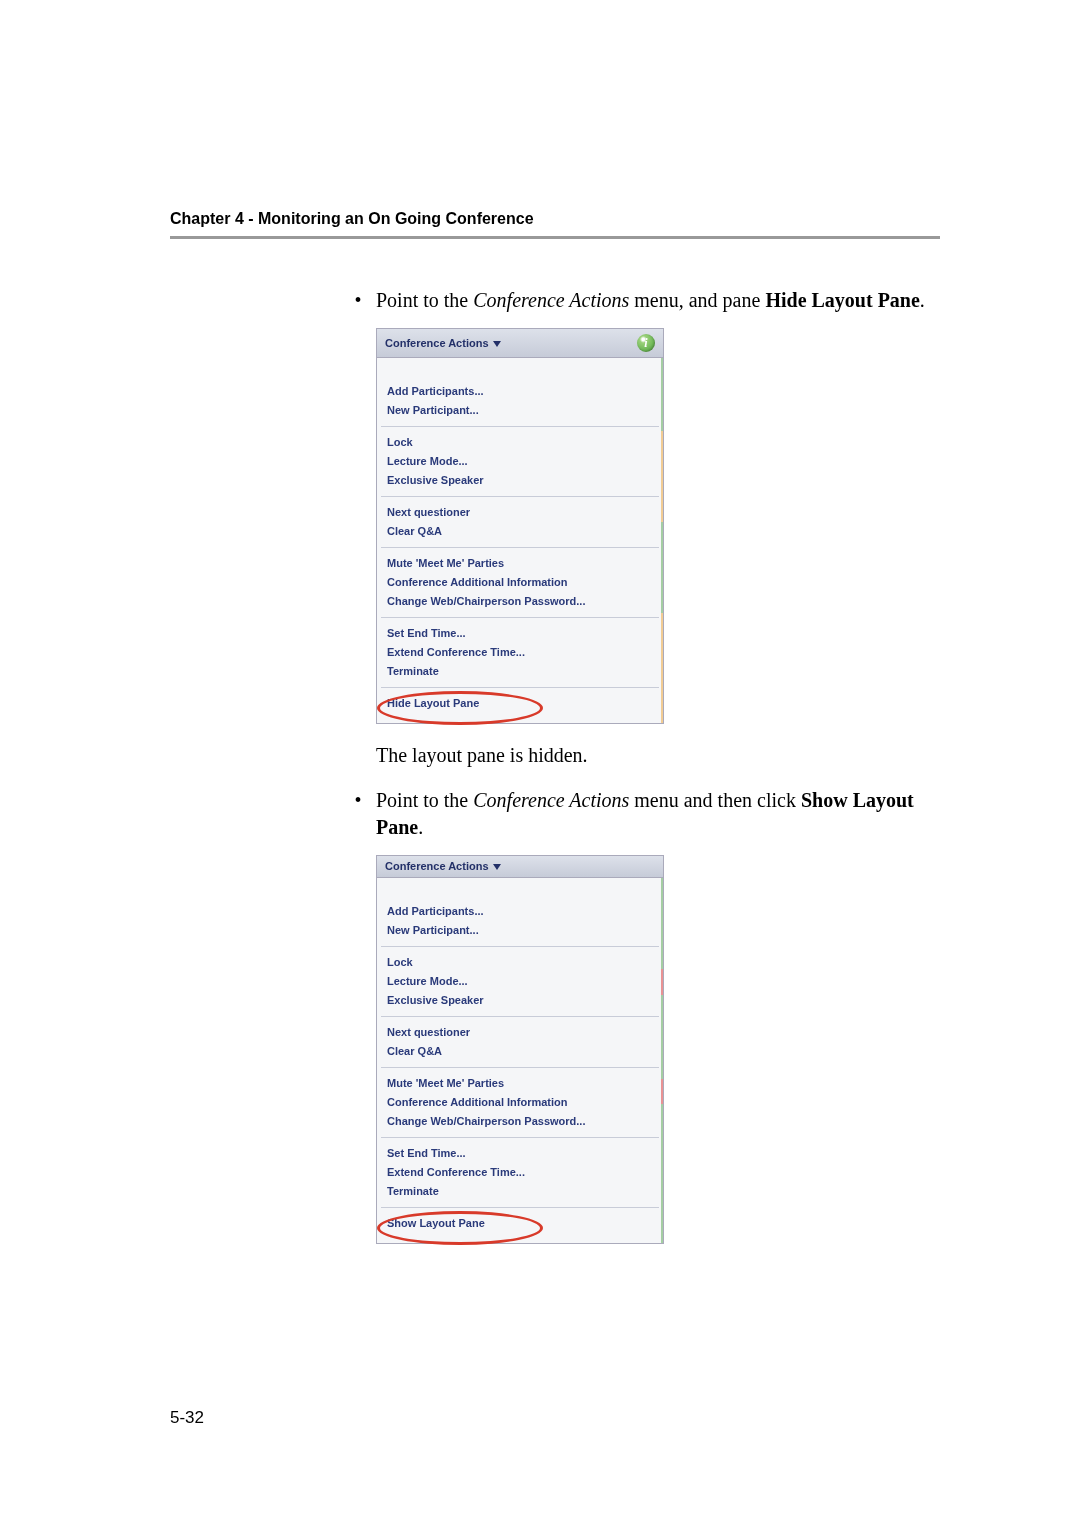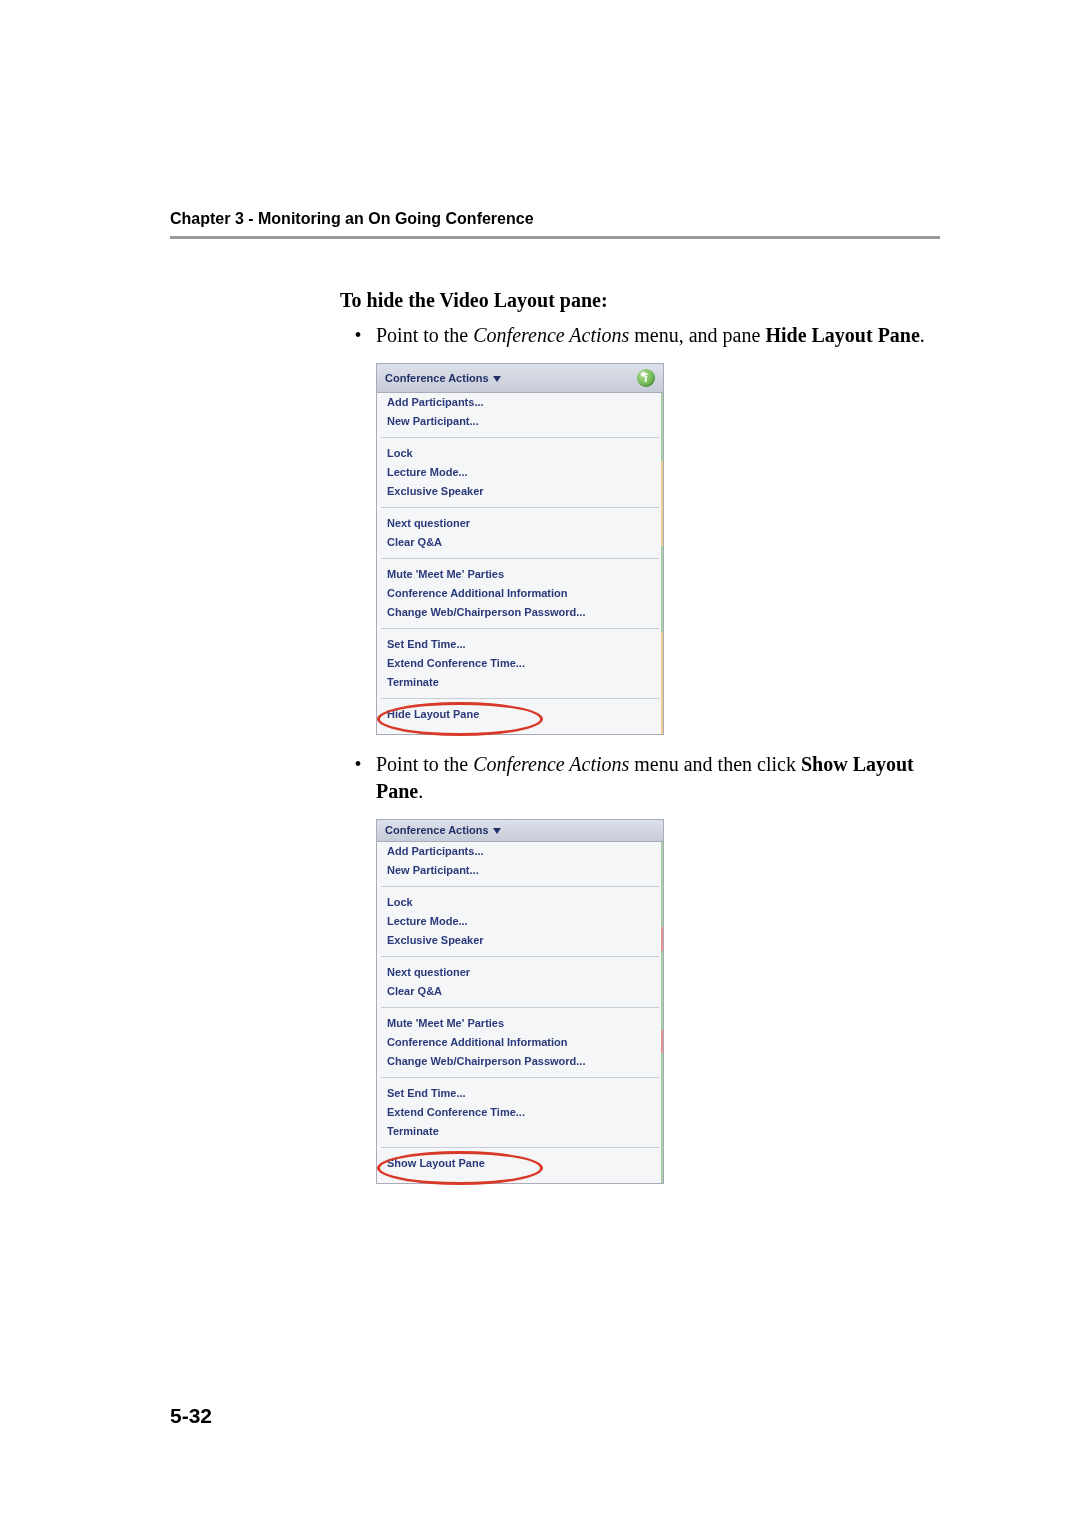--- a/index.html
+++ b/index.html
@@ -85,21 +85,21 @@
     background: radial-gradient(circle at 35% 30%, #fff 0 8%, #9ad07a 20%, #6fb857 60%, #4f9a3e 100%);
     font-family: Georgia, serif;
     font-style: italic;
     font-weight: bold;
     font-size: 12px;
     color: #fff;
     text-align: center;
     line-height: 18px;
     box-shadow: inset -1px -1px 2px rgba(0,0,0,0.2);
   }
-  .menu-body { padding: 0 0 8px 0; position: relative; }
+  .menu-body { padding: 24px 0 8px 0; position: relative; }
   .menu-body::after{
     content:"";
     position:absolute;
     right:0; top:0; bottom:0; width:2px;
     background: linear-gradient( #6fb36a 0 20%, #f0b050 20% 45%, #6fb36a 45% 70%, #f0b050 70% 100%);
     opacity:0.6;
   }
   .menu-box.menu2 .menu-body::after{
     background: linear-gradient( #6fb36a 0 25%, #e25050 25% 32%, #6fb36a 32% 55%, #e25050 55% 62%, #6fb36a 62% 100%);
   }
@@ -130,34 +130,33 @@
     border-left:4px solid transparent;
     border-right:4px solid transparent;
     border-top:6px solid #233068;
     vertical-align:middle;
   }
   .page-number{
     position:absolute;
     left:170px;
     bottom:100px;
     font-family: Arial, Helvetica, sans-serif;
-    font-weight:bold;
-    font-size:21px;
+    font-weight:normal;
+    font-size:17px;
   }
 </style>
 </head>
 <body>
 
 <div class="page">
-  <div class="chapter-title">Chapter 3 - Monitoring an On Going Conference</div>
+  <div class="chapter-title">Chapter 4 - Monitoring an On Going Conference</div>
   <div class="rule"></div>
 
   <div class="content">
 
-    <p class="heading">To hide the Video Layout pane:</p>
     <div class="bullet">
       <div class="dot">•</div>
       <div class="txt">
         <span>Point to the </span><em>Conference Actions</em><span> menu, and pane </span><span class="bold">Hide Layout Pane</span><span>.</span>
       </div>
     </div>
 
     <div class="menu-wrap">
       <div class="menu-box">
         <div class="menu-header">
@@ -184,20 +183,21 @@
           <div class="menu-item">Terminate</div>
           <div class="menu-sep"></div>
           <div class="highlight-wrap">
             <span>Hide Layout Pane</span>
             <div class="highlight-oval"></div>
           </div>
         </div>
       </div>
     </div>
 
+    <p class="result-line">The layout pane is hidden.</p>
 
     <div class="bullet">
       <div class="dot">•</div>
       <div class="txt">
         <span>Point to the </span><em>Conference Actions</em><span> menu and then click </span><span class="bold">Show Layout Pane</span><span>.</span>
       </div>
     </div>
 
     <div class="menu-wrap">
       <div class="menu-box menu2">

